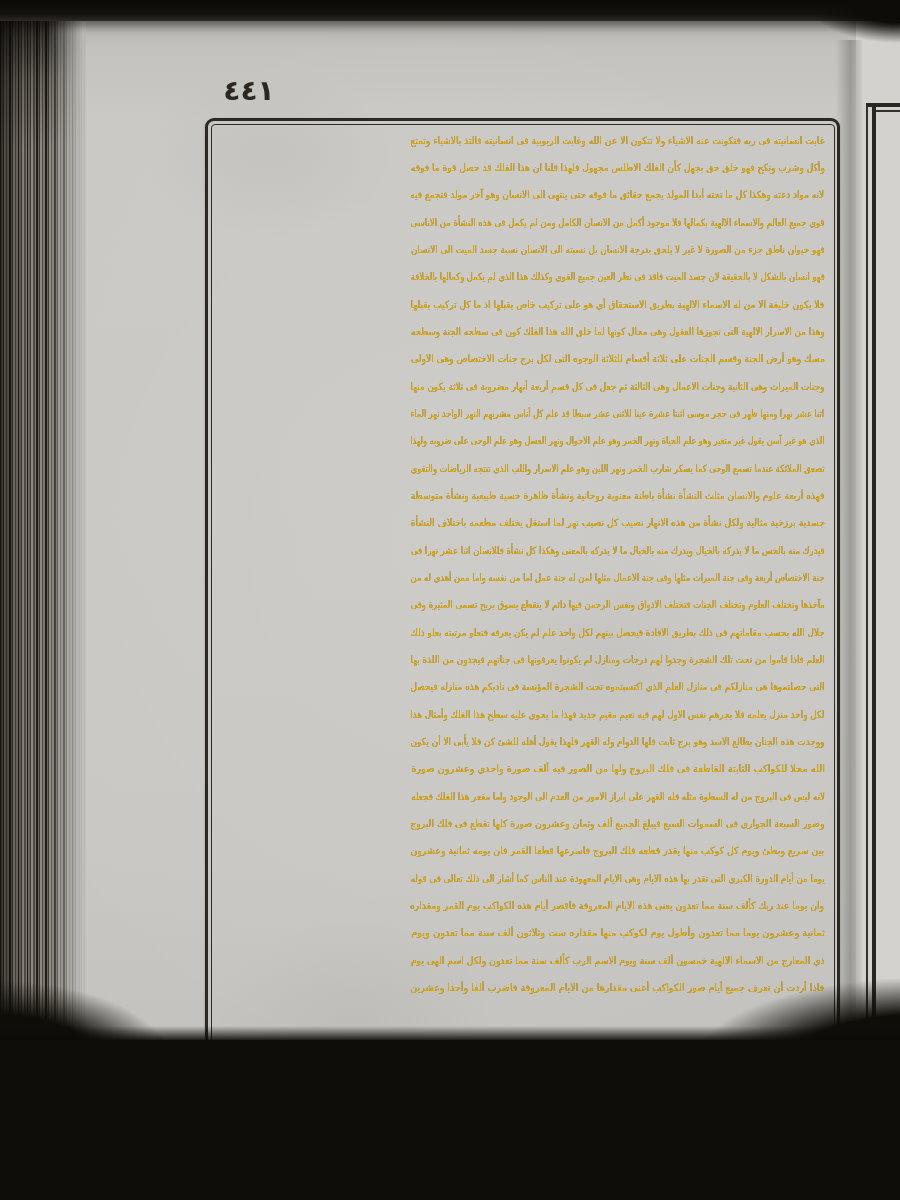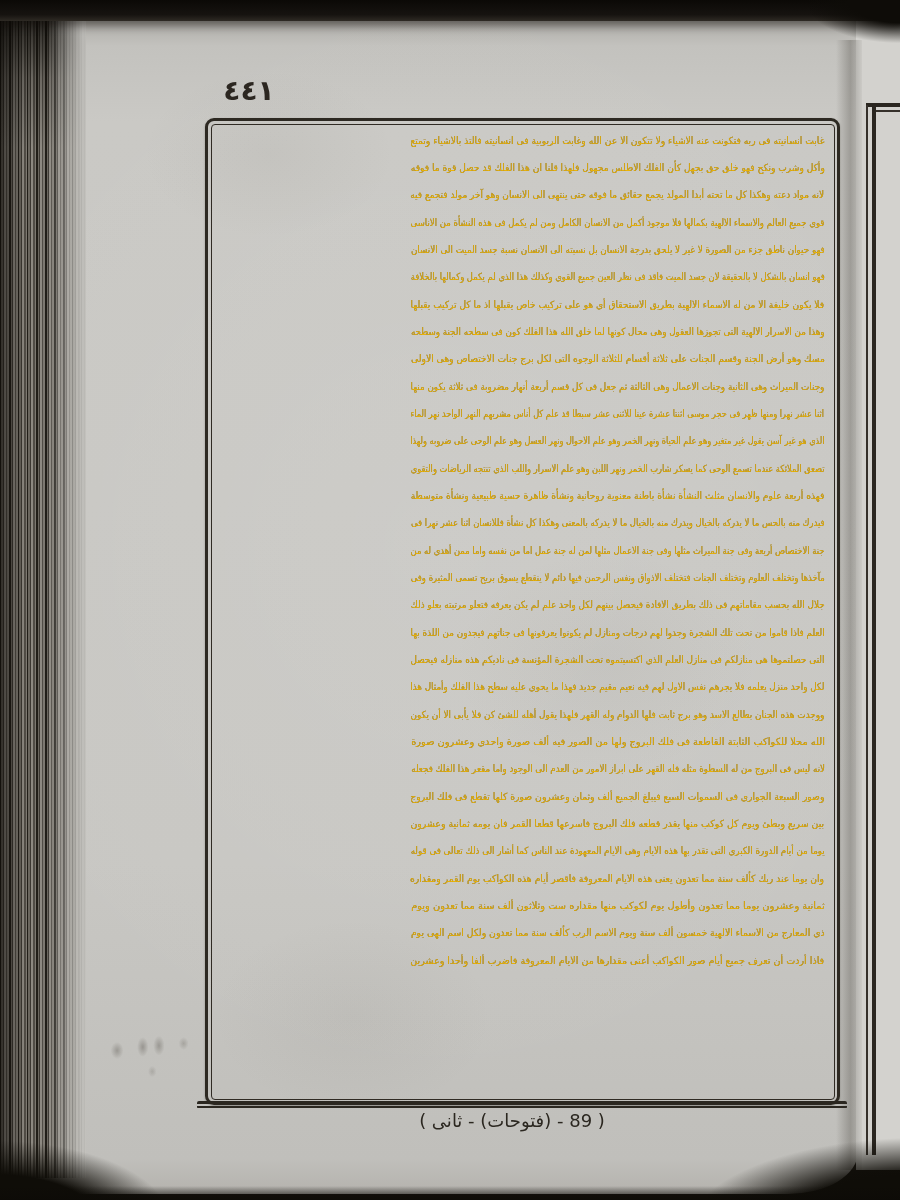--- a/index.html
+++ b/index.html
@@ -1,16 +1,16 @@
 <!DOCTYPE html>
 <html lang="ar"><head>
 <meta charset="utf-8">
 <style>
   html,body{margin:0;padding:0;background:#0f0d09;}
-  .scene{position:relative;width:900px;height:1200px;overflow:hidden;
+  .scene{position:relative;width:900px;height:1040px;overflow:hidden;
          background:#14110c;font-family:"DejaVu Sans",sans-serif;}
 
   
   .main-paper{position:absolute;left:16px;top:12px;width:842px;height:1182px;
     background:
       radial-gradient(90% 70% at 50% 45%, rgba(255,255,255,.07), rgba(0,0,0,0) 70%),
       linear-gradient(to bottom,#a7a5a0 0,#c3c2be 34px,#cac9c5 110px,#c8c7c3 72%,#c0bfbb 97%,#b4b2ad 100%),
       #c8c7c3;
     border-radius:4px 2px 70px 55px / 4px 2px 42px 34px;}
   
@@ -124,20 +124,21 @@
           <div class="text-line"><span class="line-ink" style="transform: scaleX(0.875362);">فهو حيوان ناطق جزء من الصورة لا غير لا يلحق بدرجة الانسان بل نسبته الى الانسان نسبة جسد الميت الى الانسان</span></div>
           <div class="text-line"><span class="line-ink" style="transform: scaleX(0.836565);">فهو انسان بالشكل لا بالحقيقة لان جسد الميت فاقد فى نظر العين جميع القوى وكذلك هذا الذى لم يكمل وكمالها بالخلافة</span></div>
           <div class="text-line"><span class="line-ink" style="transform: scaleX(0.906907);">فلا يكون خليفة الا من له الاسماء الالهية بطريق الاستحقاق أى هو على تركيب خاص يقبلها اذ ما كل تركيب يقبلها</span></div>
           <div class="text-line"><span class="line-ink" style="transform: scaleX(0.875362);">وهذا من الاسرار الالهية التى تجوزها العقول وهى محال كونها لما خلق الله هذا الفلك كون فى سطحه الجنة وسطحه</span></div>
           <div class="text-line"><span class="line-ink" style="transform: scaleX(0.917933);">مسك وهو أرض الجنة وقسم الجنات على ثلاثة أقسام للثلاثة الوجوه التى لكل برج جنات الاختصاص وهى الاولى</span></div>
           <div class="text-line"><span class="line-ink" style="transform: scaleX(0.877907);">وجنات الميراث وهى الثانية وجنات الاعمال وهى الثالثة ثم جعل فى كل قسم أربعة أنهار مضروبة فى ثلاثة يكون منها</span></div>
           <div class="text-line"><span class="line-ink" style="transform: scaleX(0.817321);">اثنا عشر نهرا ومنها ظهر فى حجر موسى اثنتا عشرة عينا للاثنى عشر سبطا قد علم كل أناس مشربهم النهر الواحد نهر الماء</span></div>
           <div class="text-line"><span class="line-ink" style="transform: scaleX(0.809651);">الذى هو غير آسن يقول غير متغير وهو علم الحياة ونهر الخمر وهو علم الاحوال ونهر العسل وهو علم الوحى على ضروبه ولهذا</span></div>
           <div class="text-line"><span class="line-ink" style="transform: scaleX(0.825137);">تصعق الملائكة عندما تسمع الوحى كما يسكر شارب الخمر ونهر اللبن وهو علم الاسرار واللب الذى تنتجه الرياضات والتقوى</span></div>
           <div class="text-line"><span class="line-ink" style="transform: scaleX(0.912387);">فهذه أربعة علوم والانسان مثلث النشأة نشأة باطنة معنوية روحانية ونشأة ظاهرة حسية طبيعية ونشأة متوسطة</span></div>
+          <div class="text-line"><span class="line-ink" style="transform: scaleX(0.91654);">جسدية برزخية مثالية ولكل نشأة من هذه الانهار نصيب كل نصيب نهر لما استقل يختلف مطعمه باختلاف النشأة</span></div>
           <div class="text-line"><span class="line-ink" style="transform: scaleX(0.844755);">فيدرك منه بالحس ما لا يدركه بالخيال ويدرك منه بالخيال ما لا يدركه بالمعنى وهكذا كل نشأة فللانسان اثنا عشر نهرا فى</span></div>
           <div class="text-line"><span class="line-ink" style="transform: scaleX(0.835408);">جنة الاختصاص أربعة وفى جنة الميراث مثلها وفى جنة الاعمال مثلها لمن له جنة عمل اما من نفسه واما ممن أهدى له من</span></div>
           <div class="text-line"><span class="line-ink" style="transform: scaleX(0.847125);">مآخذها وتختلف العلوم وتختلف الجنات فتختلف الاذواق ونفس الرحمن فيها دائم لا ينقطع يسوق بريح تسمى المثيرة وفى</span></div>
           <div class="text-line"><span class="line-ink" style="transform: scaleX(0.881752);">جلال الله بحسب مقاماتهم فى ذلك بطريق الافادة فيحصل بينهم لكل واحد علم لم يكن يعرفه فتعلو مرتبته بعلو ذلك</span></div>
           <div class="text-line"><span class="line-ink" style="transform: scaleX(0.877907);">العلم فاذا قاموا من تحت تلك الشجرة وجدوا لهم درجات ومنازل لم يكونوا يعرفونها فى جناتهم فيجدون من اللذة بها</span></div>
           <div class="text-line"><span class="line-ink" style="transform: scaleX(0.889543);">التى حصلتموها هى منازلكم فى منازل العلم الذى اكتسبتموه تحت الشجرة المؤنسة فى ناديكم هذه منازله فيحصل</span></div>
           <div class="text-line"><span class="line-ink" style="transform: scaleX(0.876633);">لكل واحد منزل يعلمه فلا يجرهم نفس الاول لهم فيه نعيم مقيم جديد فهذا ما يحوى عليه سطح هذا الفلك وأمثال هذا</span></div>
           <div class="text-line"><span class="line-ink" style="transform: scaleX(0.88563);">ووجدت هذه الجنان بطالع الاسد وهو برج ثابت فلها الدوام وله القهر فلهذا يقول أهله للشئ كن فلا يأبى الا أن يكون</span></div>
           <div class="text-line"><span class="line-ink" style="transform: scaleX(0.980519);">الله محلا للكواكب الثابتة القاطعة فى فلك البروج ولها من الصور فيه ألف صورة واحدى وعشرون صورة</span></div>
           <div class="text-line"><span class="line-ink" style="transform: scaleX(0.86533);">لانه ليس فى البروج من له السطوة مثله فله القهر على ابراز الامور من العدم الى الوجود واما مقعر هذا الفلك فجعله</span></div>

